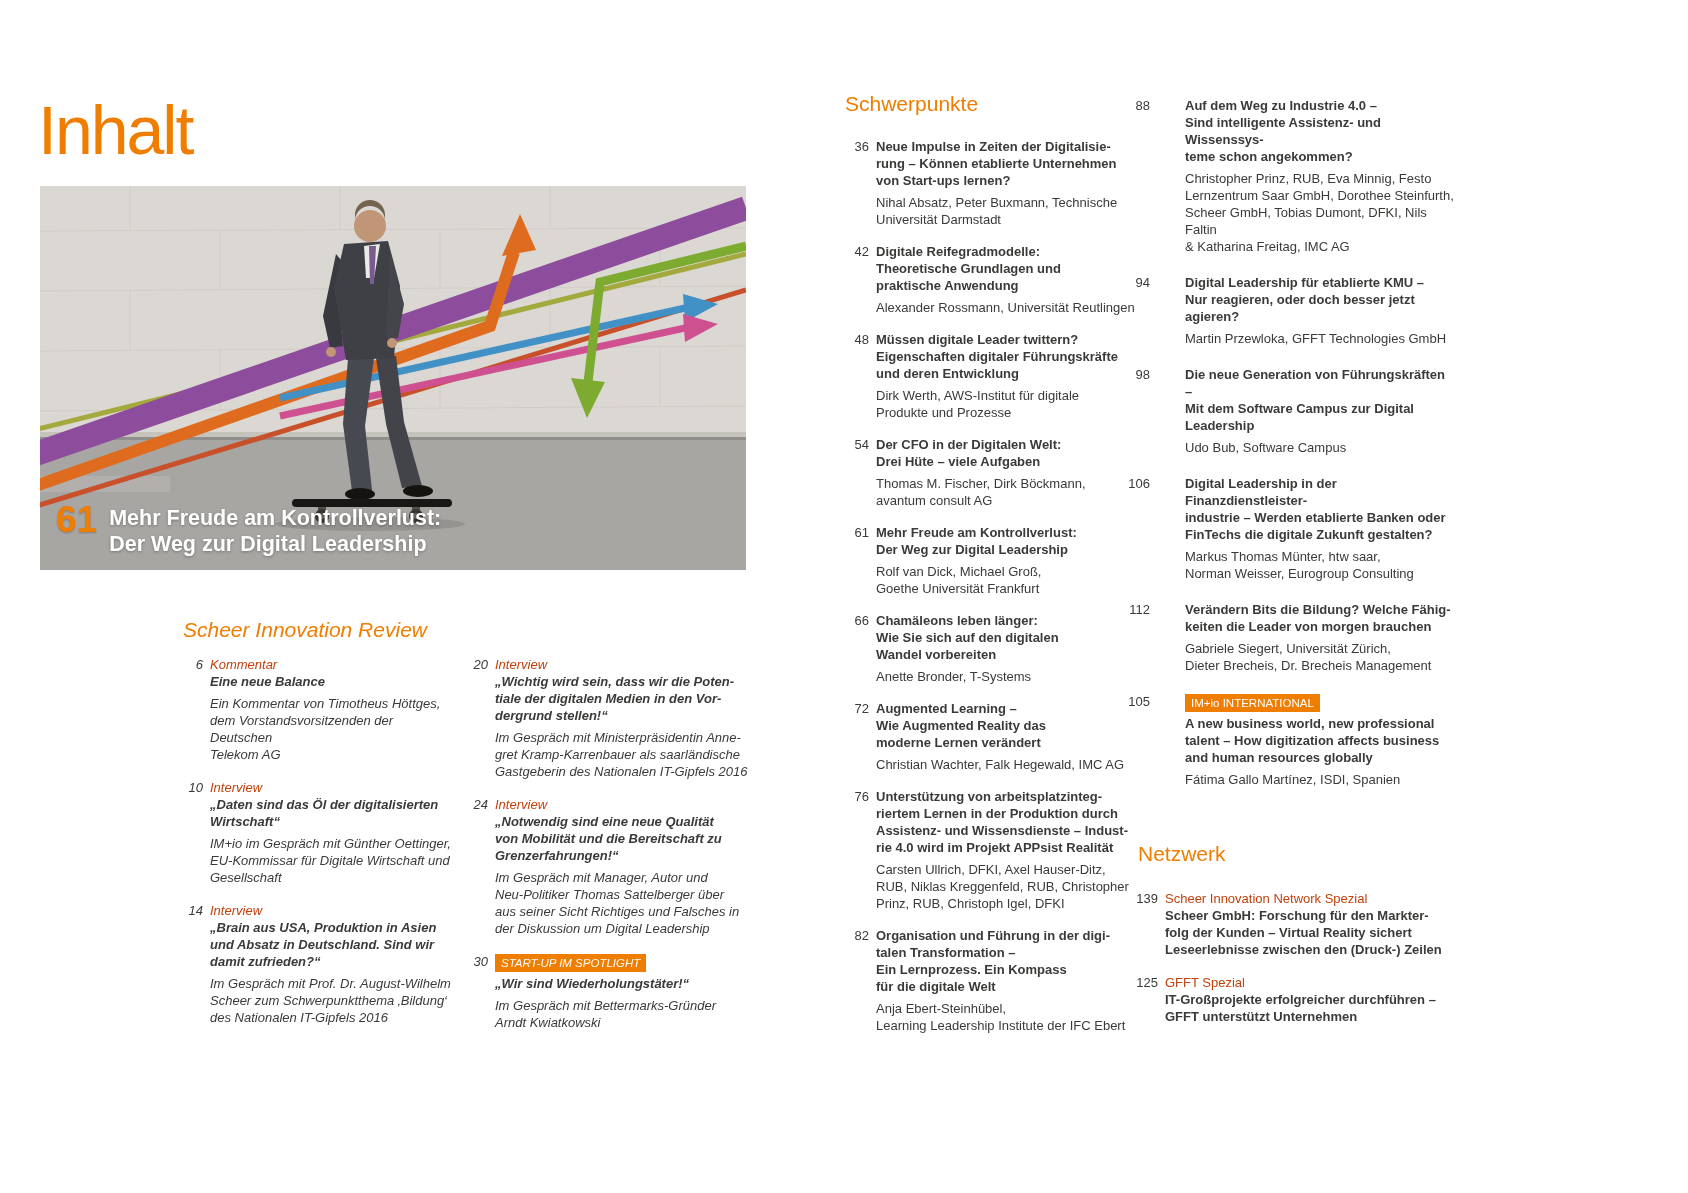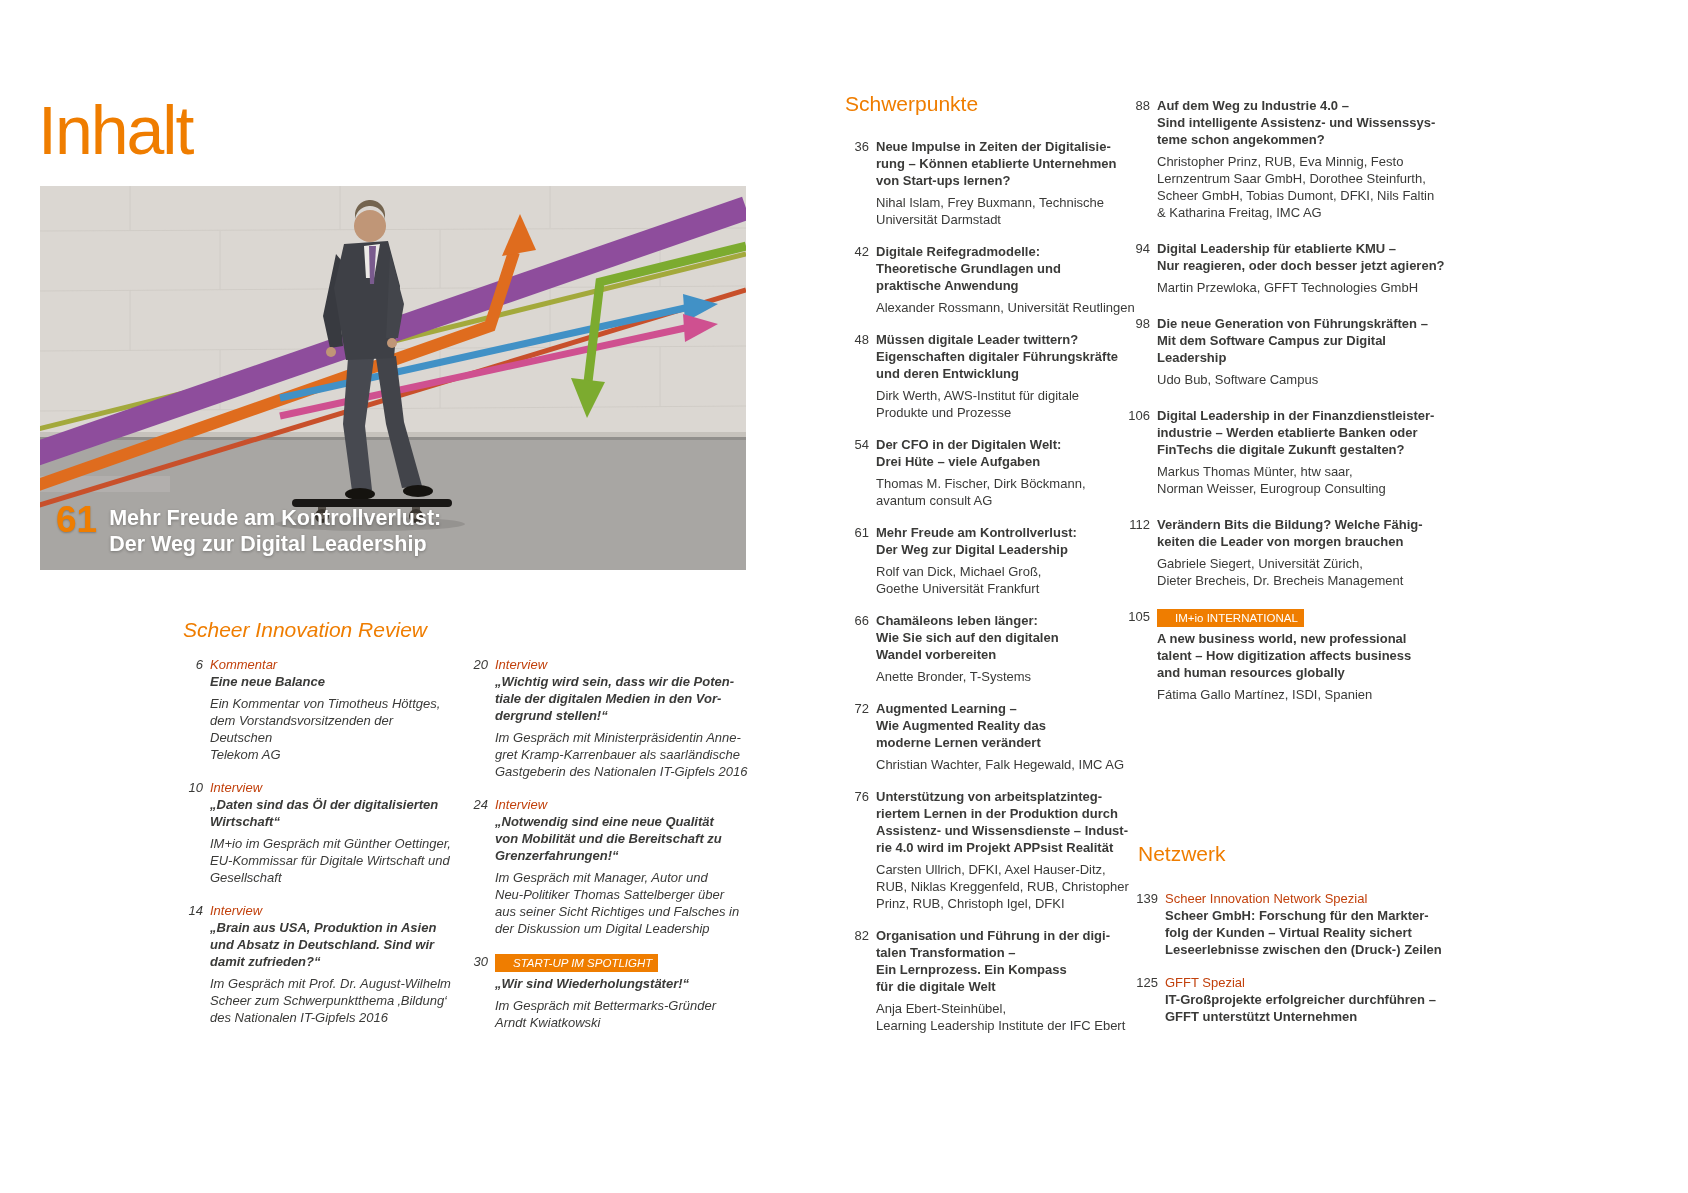--- a/index.html
+++ b/index.html
@@ -33,30 +33,30 @@
   .rev-col-a{width:272px;}
   .rev-col-b{width:290px;margin-left:13px;}
   .col-mid{position:absolute;left:845px;top:92px;width:300px;}
   .col-mid .sec-heading{margin-bottom:22px;}
   .col-right{position:absolute;left:1120px;top:97px;width:335px;}
   .netzwerk{position:absolute;left:1128px;top:842px;width:345px;}
   .netzwerk .sec-heading{margin-left:10px;margin-bottom:24px;}
   
   .entry{display:flex;margin-bottom:16px;}
   .col-mid .entry{margin-bottom:15px;}
-  .col-right .entry{margin-bottom:19px;}
+  .col-right .entry{margin-bottom:19px;gap:28px;}
   .entry .num{flex:0 0 auto;text-align:right;font-size:13px;line-height:17px;font-weight:400;}
   .rev-col-a .num,.rev-col-b .num{width:20px;}
   .col-mid .num{width:24px;}
   .col-right .num,.netzwerk .num{width:30px;}
   .entry .body{margin-left:7px;}
   .kicker{font-size:13px;line-height:17px;color:#c2410c;}
   .badge{
     display:inline-block;background:#ef7d00;color:#ffffff;font-size:11.5px;line-height:14px;
-    padding:2px 6px 2px 18px;margin:1px 0 3px 0;font-weight:400;
+    padding:2px 6px 2px 6px;margin:1px 0 3px 0;font-weight:400;
   }
   .title{font-size:13px;line-height:17px;font-weight:700;white-space:pre-line;color:#3a3a38;}
   .authors{font-size:13px;line-height:17px;font-weight:400;white-space:pre-line;color:#3a3a38;margin-top:5px;}
 </style>
 </head>
 <body>
 
 <div class="page">
 
   <h1 class="page-title">Inhalt</h1>
@@ -221,21 +221,21 @@
 
   <section class="col-mid">
     <h2 class="sec-heading">Schwerpunkte</h2>
 
     <div class="entry">
       <div class="num">36</div>
       <div class="body">
         <div class="title">Neue Impulse in Zeiten der Digitalisie-
 rung – Können etablierte Unternehmen
 von Start-ups lernen?</div>
-        <div class="authors">Nihal Islam, Frey Buxmann, Technische
+        <div class="authors">Nihal Absatz, Peter Buxmann, Technische
 Universität Darmstadt</div>
       </div>
     </div>
 
     <div class="entry">
       <div class="num">42</div>
       <div class="body">
         <div class="title">Digitale Reifegradmodelle:
 Theoretische Grundlagen und
 praktische Anwendung</div>

